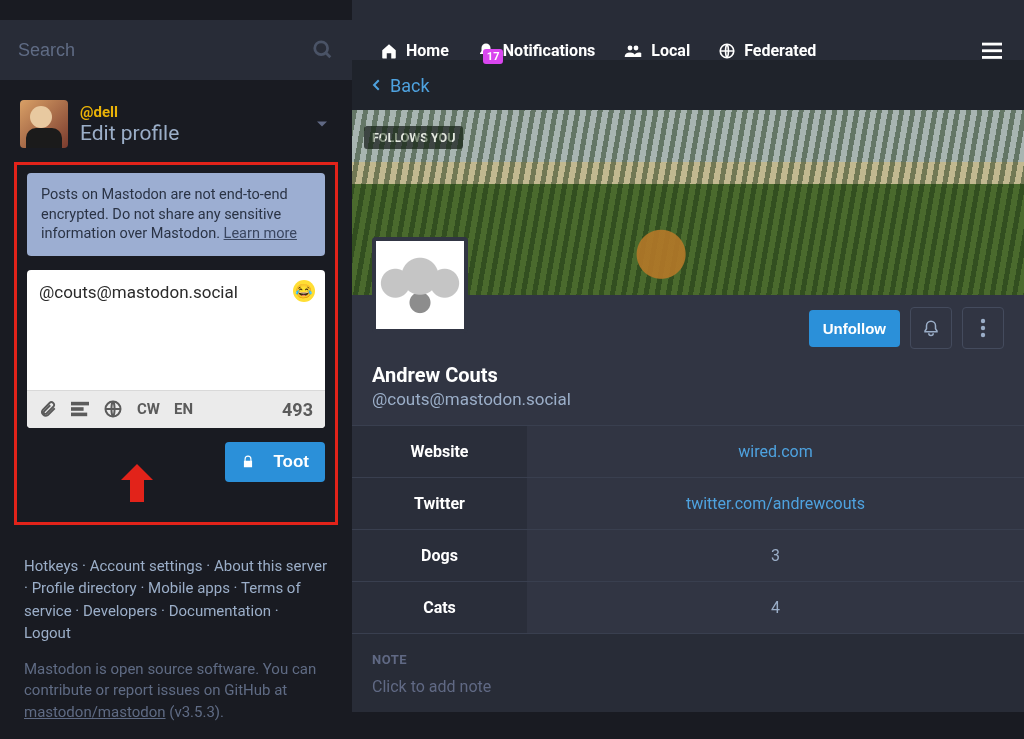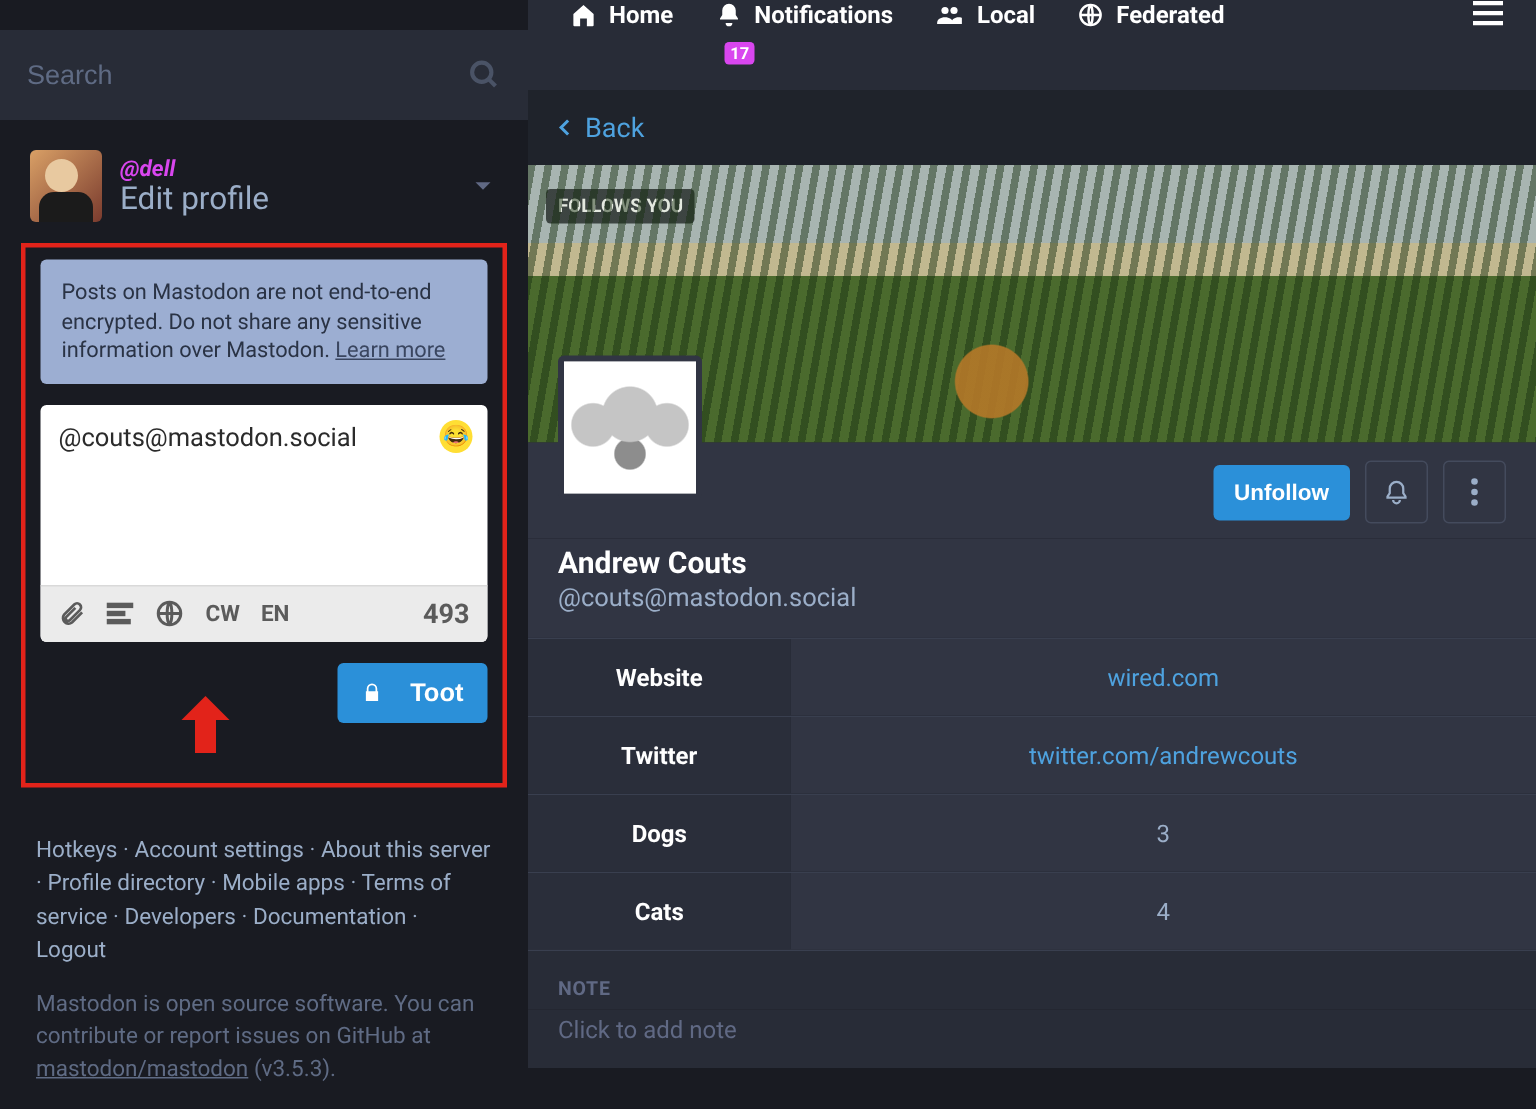--- a/index.html
+++ b/index.html
@@ -36,21 +36,21 @@
   .acct-row {
     display: flex; align-items: center; padding: 20px 20px 0 20px;
   }
   .avatar-small {
     width: 48px; height: 48px; border-radius: 4px; background: linear-gradient(135deg,#d9a066,#7a3b2e);
     position: relative; overflow: hidden;
   }
   .avatar-small::after{content:"";position:absolute;left:10px;top:6px;width:22px;height:22px;border-radius:50%;background:#e8c9a0;}
   .avatar-small::before{content:"";position:absolute;left:6px;top:28px;width:36px;height:26px;border-radius:10px 10px 0 0;background:#1b1b1b;}
   .acct-text { margin-left: 12px; flex:1; }
-  .acct-text .h { color:#d946ef; font-weight:700; font-size:15px;font-style:italic; }
+  .acct-text .h { color:#eab308; font-weight:700; font-size:15px; }
   .acct-text .s { color:#9baec8; font-size:21px; }
   .chev { color:#606984; }
   .compose-wrap {
     margin: 14px 14px 0 14px;
     border: 3px solid #e2231a;
     padding: 8px 10px 40px 10px;
     position: relative;
   }
   .warning {
     background: #9caed2;
@@ -88,27 +88,27 @@
   }
   .arrow-ann::before{content:"";position:absolute;left:5px;top:12px;width:14px;height:26px;background:#e2231a;}
   .arrow-ann::after{content:"";position:absolute;left:-4px;top:0;border-left:16px solid transparent;border-right:16px solid transparent;border-bottom:16px solid #e2231a;}
   .footer-links { padding: 30px 24px 8px 24px; font-size:15px; line-height:1.5; color:#9baec8; }
   .footer-links a { color:#9baec8; }
   .footer-note { padding: 6px 24px; font-size:15px; line-height:1.45; color:#5f6b84; }
   .footer-note a { text-decoration:underline; color:#5f6b84; }
 
   .main { flex:1; display:flex; flex-direction:column; background:#191b22; }
   .topnav {
-    height:60px; background:#282c37; display:flex; align-items:flex-start; padding:0 8px 0 14px;
+    height:60px; background:#282c37; display:flex; align-items:flex-end; padding:0 8px 0 14px;
   }
   .nav-item { display:flex; align-items:center; gap:8px; color:#fff; font-weight:700; font-size:16px; padding:0 14px; position:relative; }
   .nav-item svg, .nav-item .ic { color:#fff; }
   .nav-item.notif .badge {
     position:absolute; top:8px; left:20px; background:#d946ef; color:#fff;
-    font-size:11px; font-weight:700; border-radius:3px; padding:1px 4px;margin-top:20px;
+    font-size:11px; font-weight:700; border-radius:3px; padding:1px 4px;
   }
   .nav-spacer { flex:1; }
   .hamburger { margin-left:auto; padding:0 14px; }
 
   .content { flex:1; overflow:auto; }
   .back-row { height:50px; display:flex; align-items:center; padding:0 18px; color:#4ea2df; font-size:18px; gap:6px; background:#1f232b;}
   .header-img {
     height:185px; position:relative; overflow:hidden;
     background: linear-gradient(#b9c3c9 0 28%, #d7c7a2 28% 40%, #4b6b2e 40% 100%);
   }

